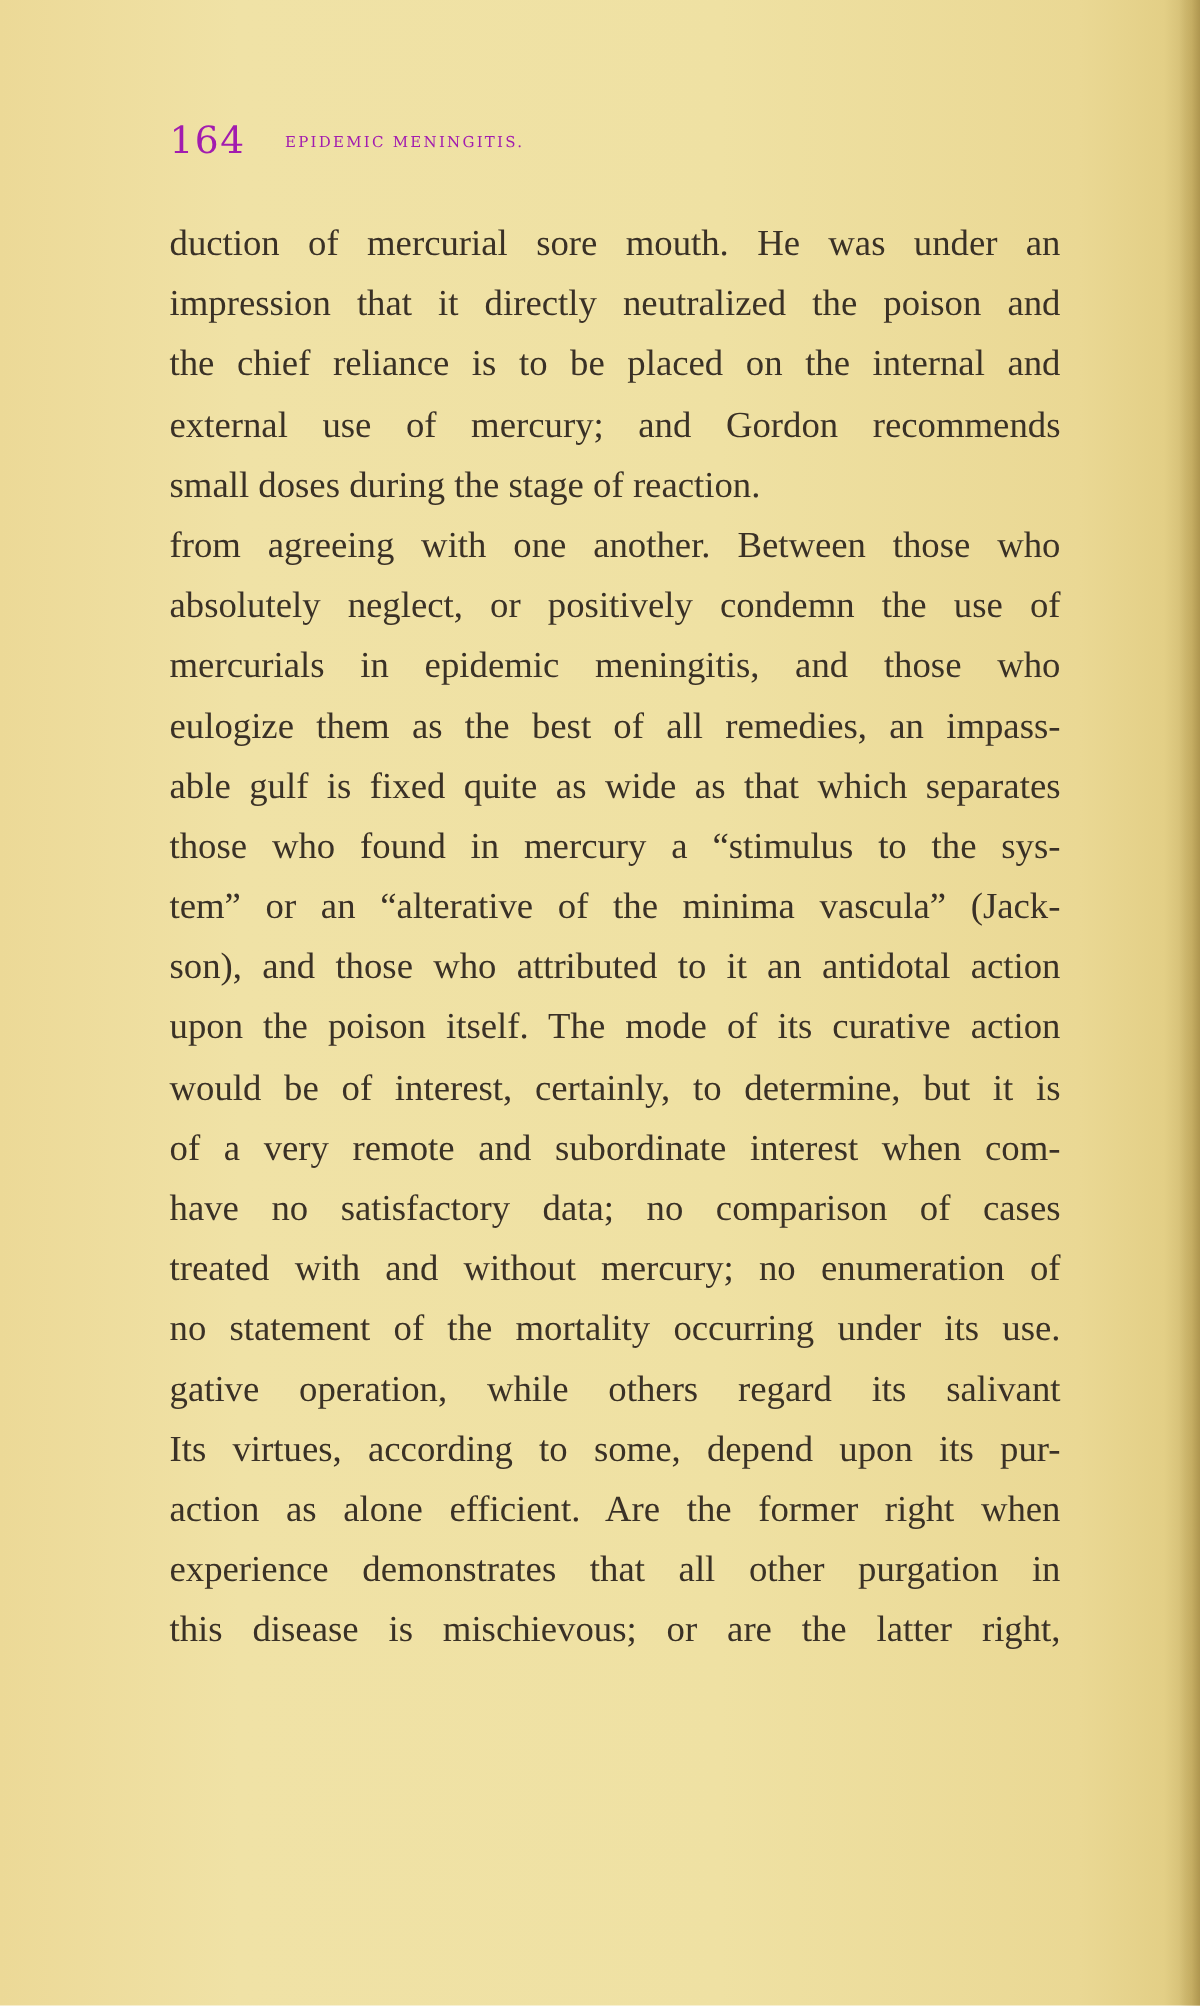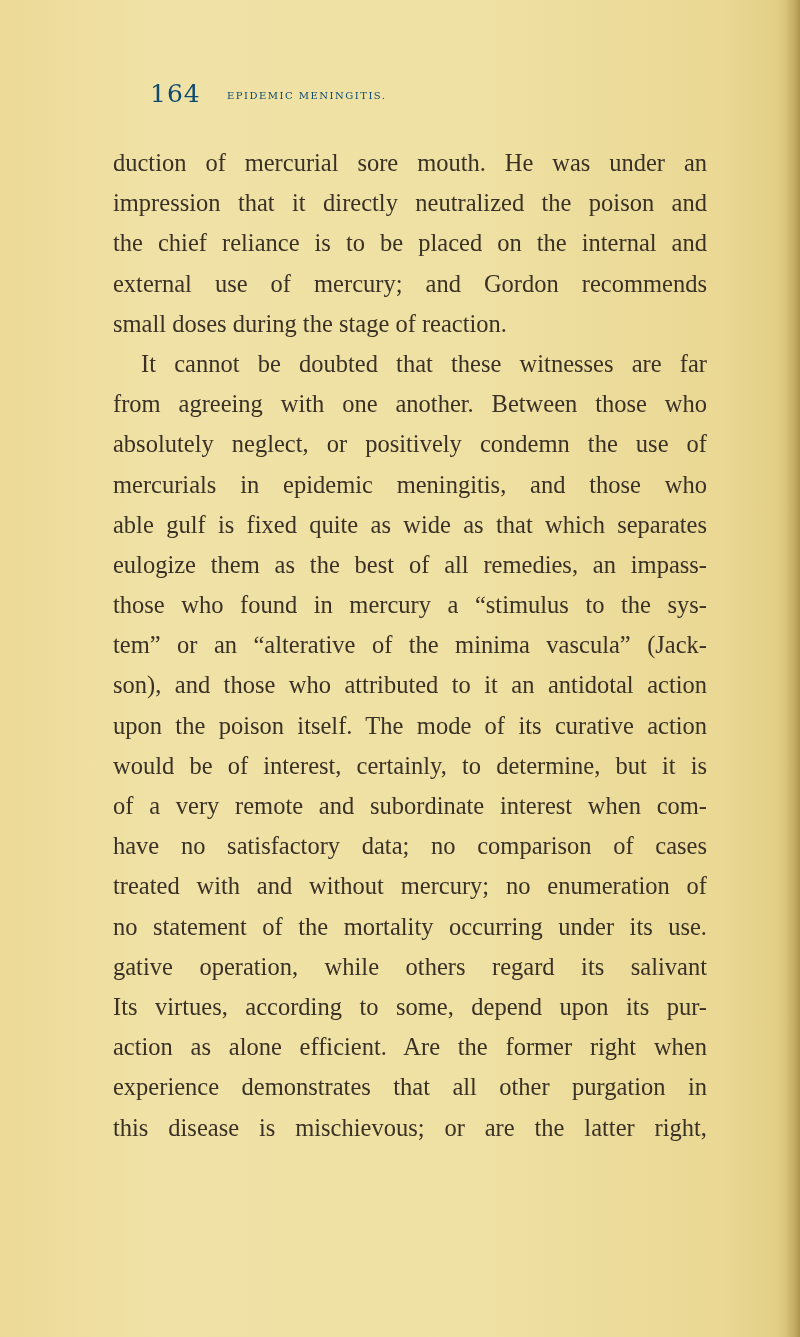--- a/index.html
+++ b/index.html
@@ -25,22 +25,21 @@
       width: 14px; height: 1337px;
       background: linear-gradient(90deg, rgba(200,175,100,0) 0%, rgba(190,165,90,0.6) 60%, rgba(170,145,75,0.85) 100%);
     }
     .running-head {
       position: absolute;
       left: 113px;
       top: 78px;
       width: 592px;
       height: 32px;
       font-family: "DejaVu Serif", serif;
-      color: #0c4a6e;
-      margin-left: 37px;
+      color: #a21caf;
     }
     .page-number {
       position: absolute;
       left: 0;
       top: 0;
       font-size: 25px;
       line-height: 32px;
       letter-spacing: 1px;
     }
     .running-title {
@@ -92,26 +91,25 @@
 
     <div class="para">
       <span class="line">duction of mercurial sore mouth. He was under an</span>
       <span class="line">impression that it directly neutralized the poison and</span>
       <span class="line">the chief reliance is to be placed on the internal and</span>
       <span class="line">external use of mercury; and Gordon recommends</span>
       <span class="line last">small doses during the stage of reaction.</span>
     </div>
 
     <div class="para">
-      <span class="line" style="padding-left:28px;">It cannot be doubted that these witnesses are far</span>
       <span class="line">from agreeing with one another. Between those who</span>
       <span class="line">absolutely neglect, or positively condemn the use of</span>
       <span class="line">mercurials in epidemic meningitis, and those who</span>
+      <span class="line">eulogize them as the best of all remedies, an impass-</span>
       <span class="line">able gulf is fixed quite as wide as that which separates</span>
-      <span class="line">eulogize them as the best of all remedies, an impass-</span>
       <span class="line">those who found in mercury a “stimulus to the sys-</span>
       <span class="line">tem” or an “alterative of the minima vascula” (Jack-</span>
       <span class="line">son), and those who attributed to it an antidotal action</span>
       <span class="line">upon the poison itself. The mode of its curative action</span>
       <span class="line">would be of interest, certainly, to determine, but it is</span>
       <span class="line">of a very remote and subordinate interest when com-</span>
       <span class="line">have no satisfactory data; no comparison of cases</span>
       <span class="line">treated with and without mercury; no enumeration of</span>
       <span class="line">no statement of the mortality occurring under its use.</span>
       <span class="line">gative operation, while others regard its salivant</span>

